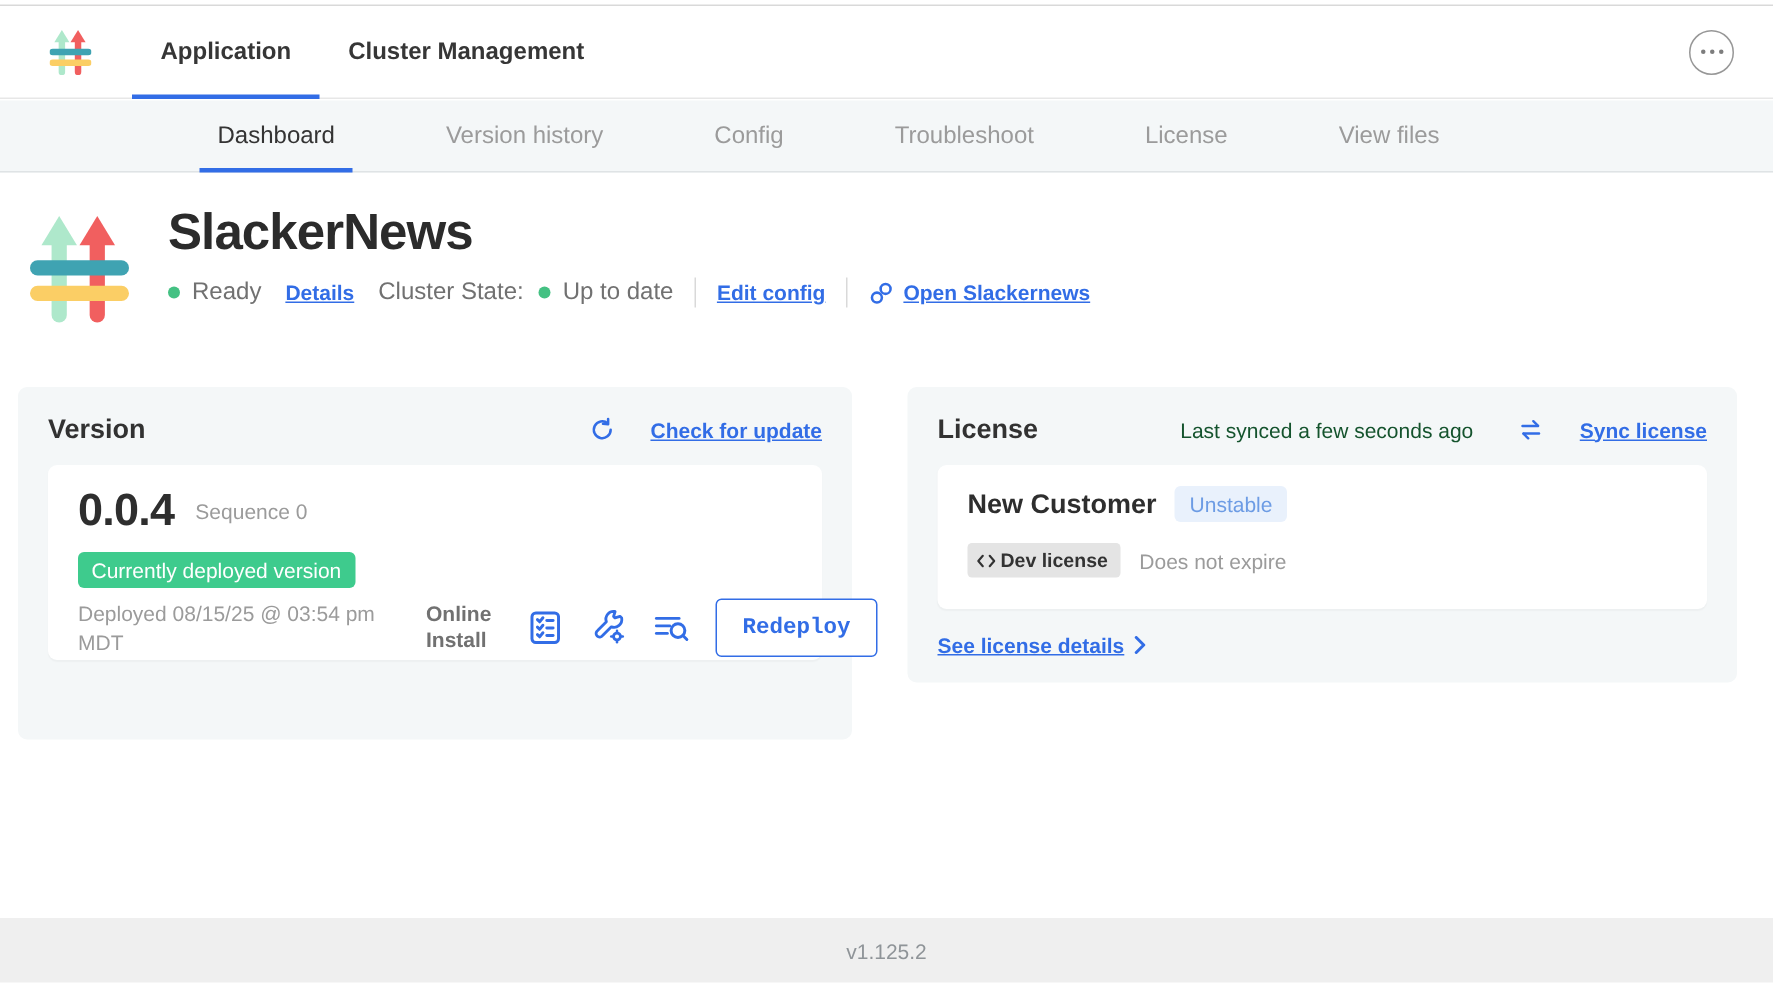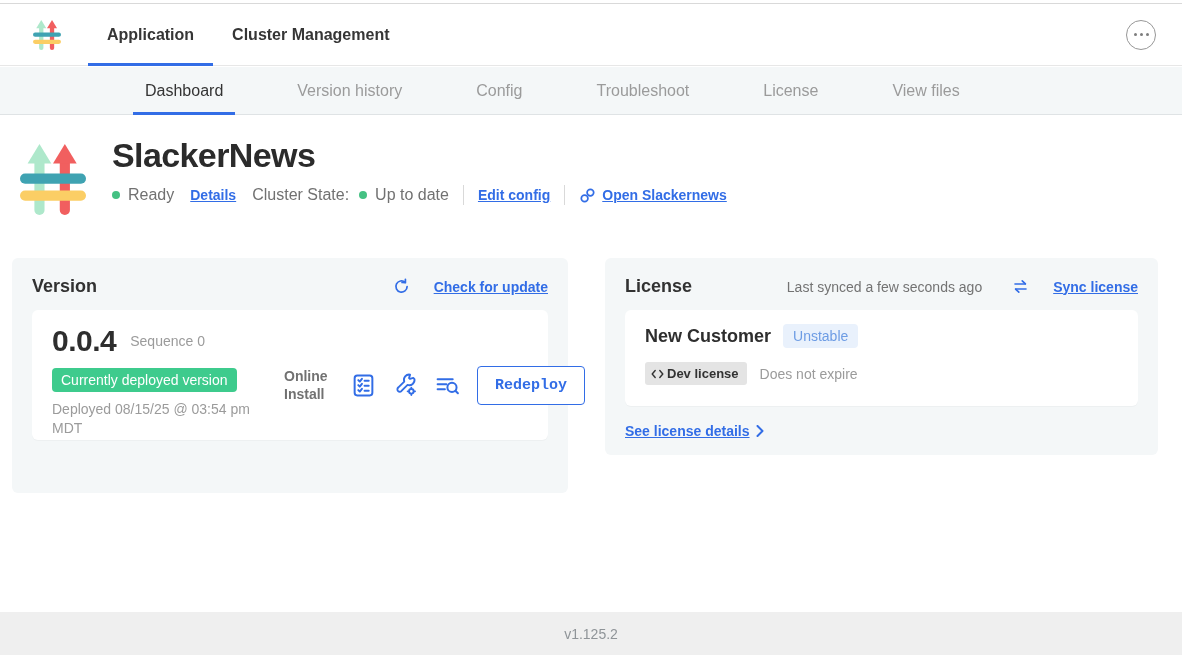--- a/index.html
+++ b/index.html
@@ -60,31 +60,31 @@
   
   .card{
     position:absolute;background:#f4f7f8;border-radius:6px;padding:18px 20px;
     box-sizing:border-box;
   }
   .card.version{left:12px;top:258px;width:556px;height:235px;}
   .card.license{left:605px;top:258px;width:553px;height:197px;}
   .card-head{display:flex;align-items:center;}
   .card-title{font-size:18px;font-weight:700;color:#323232;}
   .head-right{margin-left:auto;display:flex;align-items:center;gap:24px;}
-  .muted-light{font-size:14px;color:#737373;}
+  .muted-light{font-size:14px;color:#14532d;}
   .inner{
     background:#fff;border-radius:6px;margin-top:13px;padding:14px 20px;
     box-sizing:border-box;box-shadow:0 1px 1px rgba(0,0,0,0.03);
   }
   .inner.v{height:130px;}
   .inner.l{height:96px;}
   .vrow1{display:flex;align-items:center;gap:14px;}
   .version-number{font-size:30px;font-weight:700;color:#2e2e2e;letter-spacing:-0.5px;}
   .sequence{font-size:14px;color:#9b9b9b;}
-  .vrow2{display:flex;margin-top:10px;align-items:flex-start;}
+  .vrow2{display:flex;margin-top:10px;align-items:flex-end;}
   .left-col{width:232px;flex:0 0 auto;}
   .badge-green{
     display:inline-block;background:#3ecb8d;color:#fff;font-size:14px;
     padding:4px 9px;border-radius:4px;white-space:nowrap;
   }
   .deployed{margin-top:8px;font-size:14px;color:#9b9b9b;line-height:1.35;width:218px;}
   .right-group{display:flex;align-items:center;gap:17px;margin-top:-2px;}
   .install-type{font-size:14px;font-weight:700;color:#717171;line-height:1.25;width:50px;}
   .icon-btn{background:none;border:none;padding:0;cursor:pointer;display:flex;}
   .redeploy{

